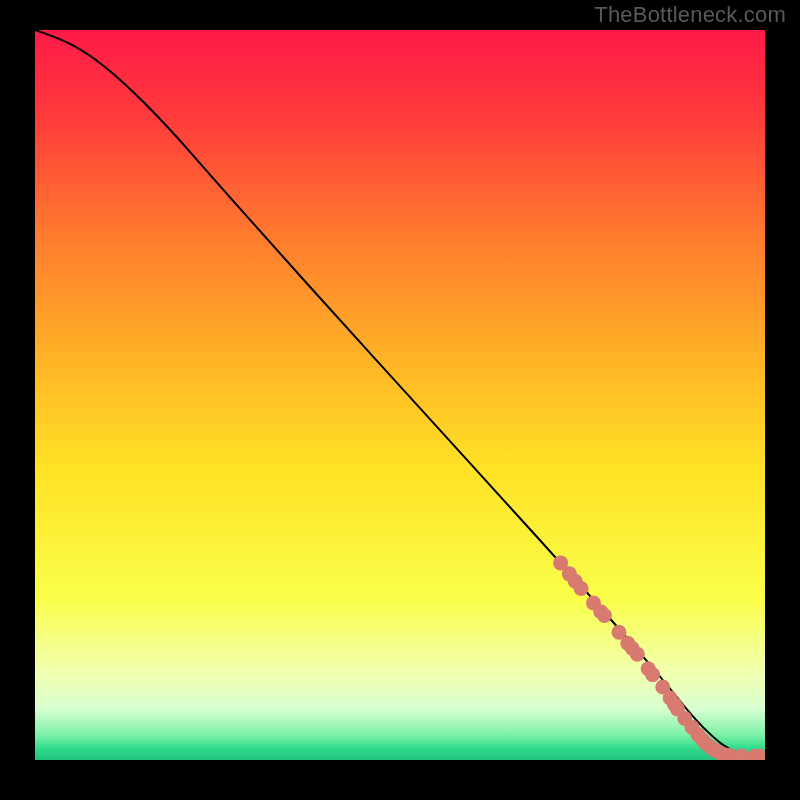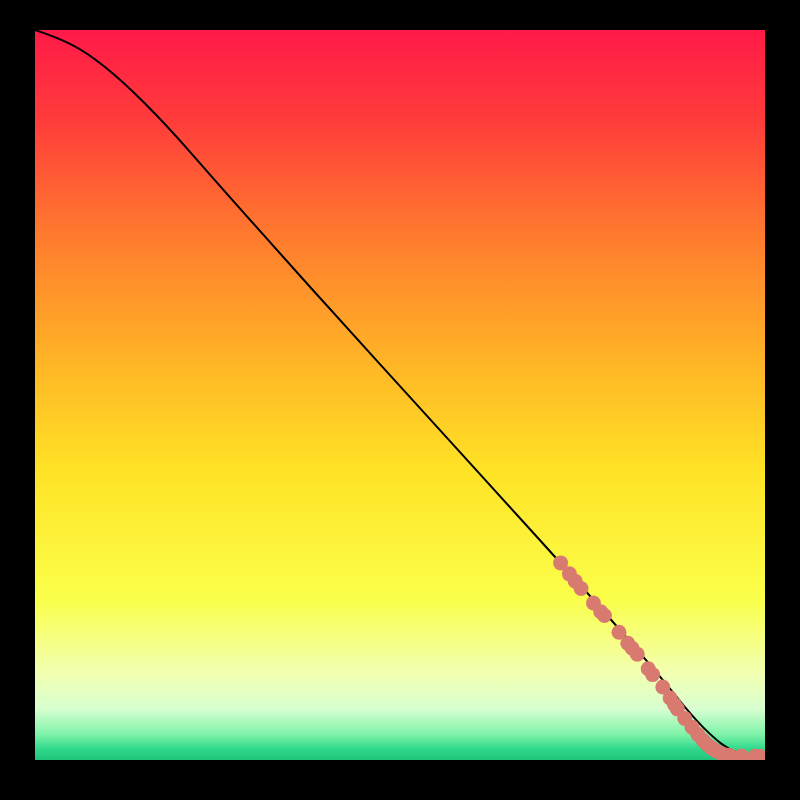--- a/index.html
+++ b/index.html
@@ -33,20 +33,21 @@
     width: 730px;
     height: 730px;
   }
   svg { display: block; }
 </style>
 </head>
 <body>
 
 <div class="stage">
 
+  <div class="watermark">TheBottleneck.com</div>
 
   <div class="plot">
     <svg id="chart-svg" viewBox="0 0 730 730" width="730" height="730">
       <defs>
         <linearGradient id="bg-grad" x1="0" y1="0" x2="0" y2="1">
             <stop offset="0%" stop-color="#ff1a48"></stop>
             <stop offset="12%" stop-color="#ff3b3b"></stop>
             <stop offset="28.000000000000004%" stop-color="#ff7a2e"></stop>
             <stop offset="45%" stop-color="#ffb326"></stop>
             <stop offset="60%" stop-color="#ffe225"></stop>

